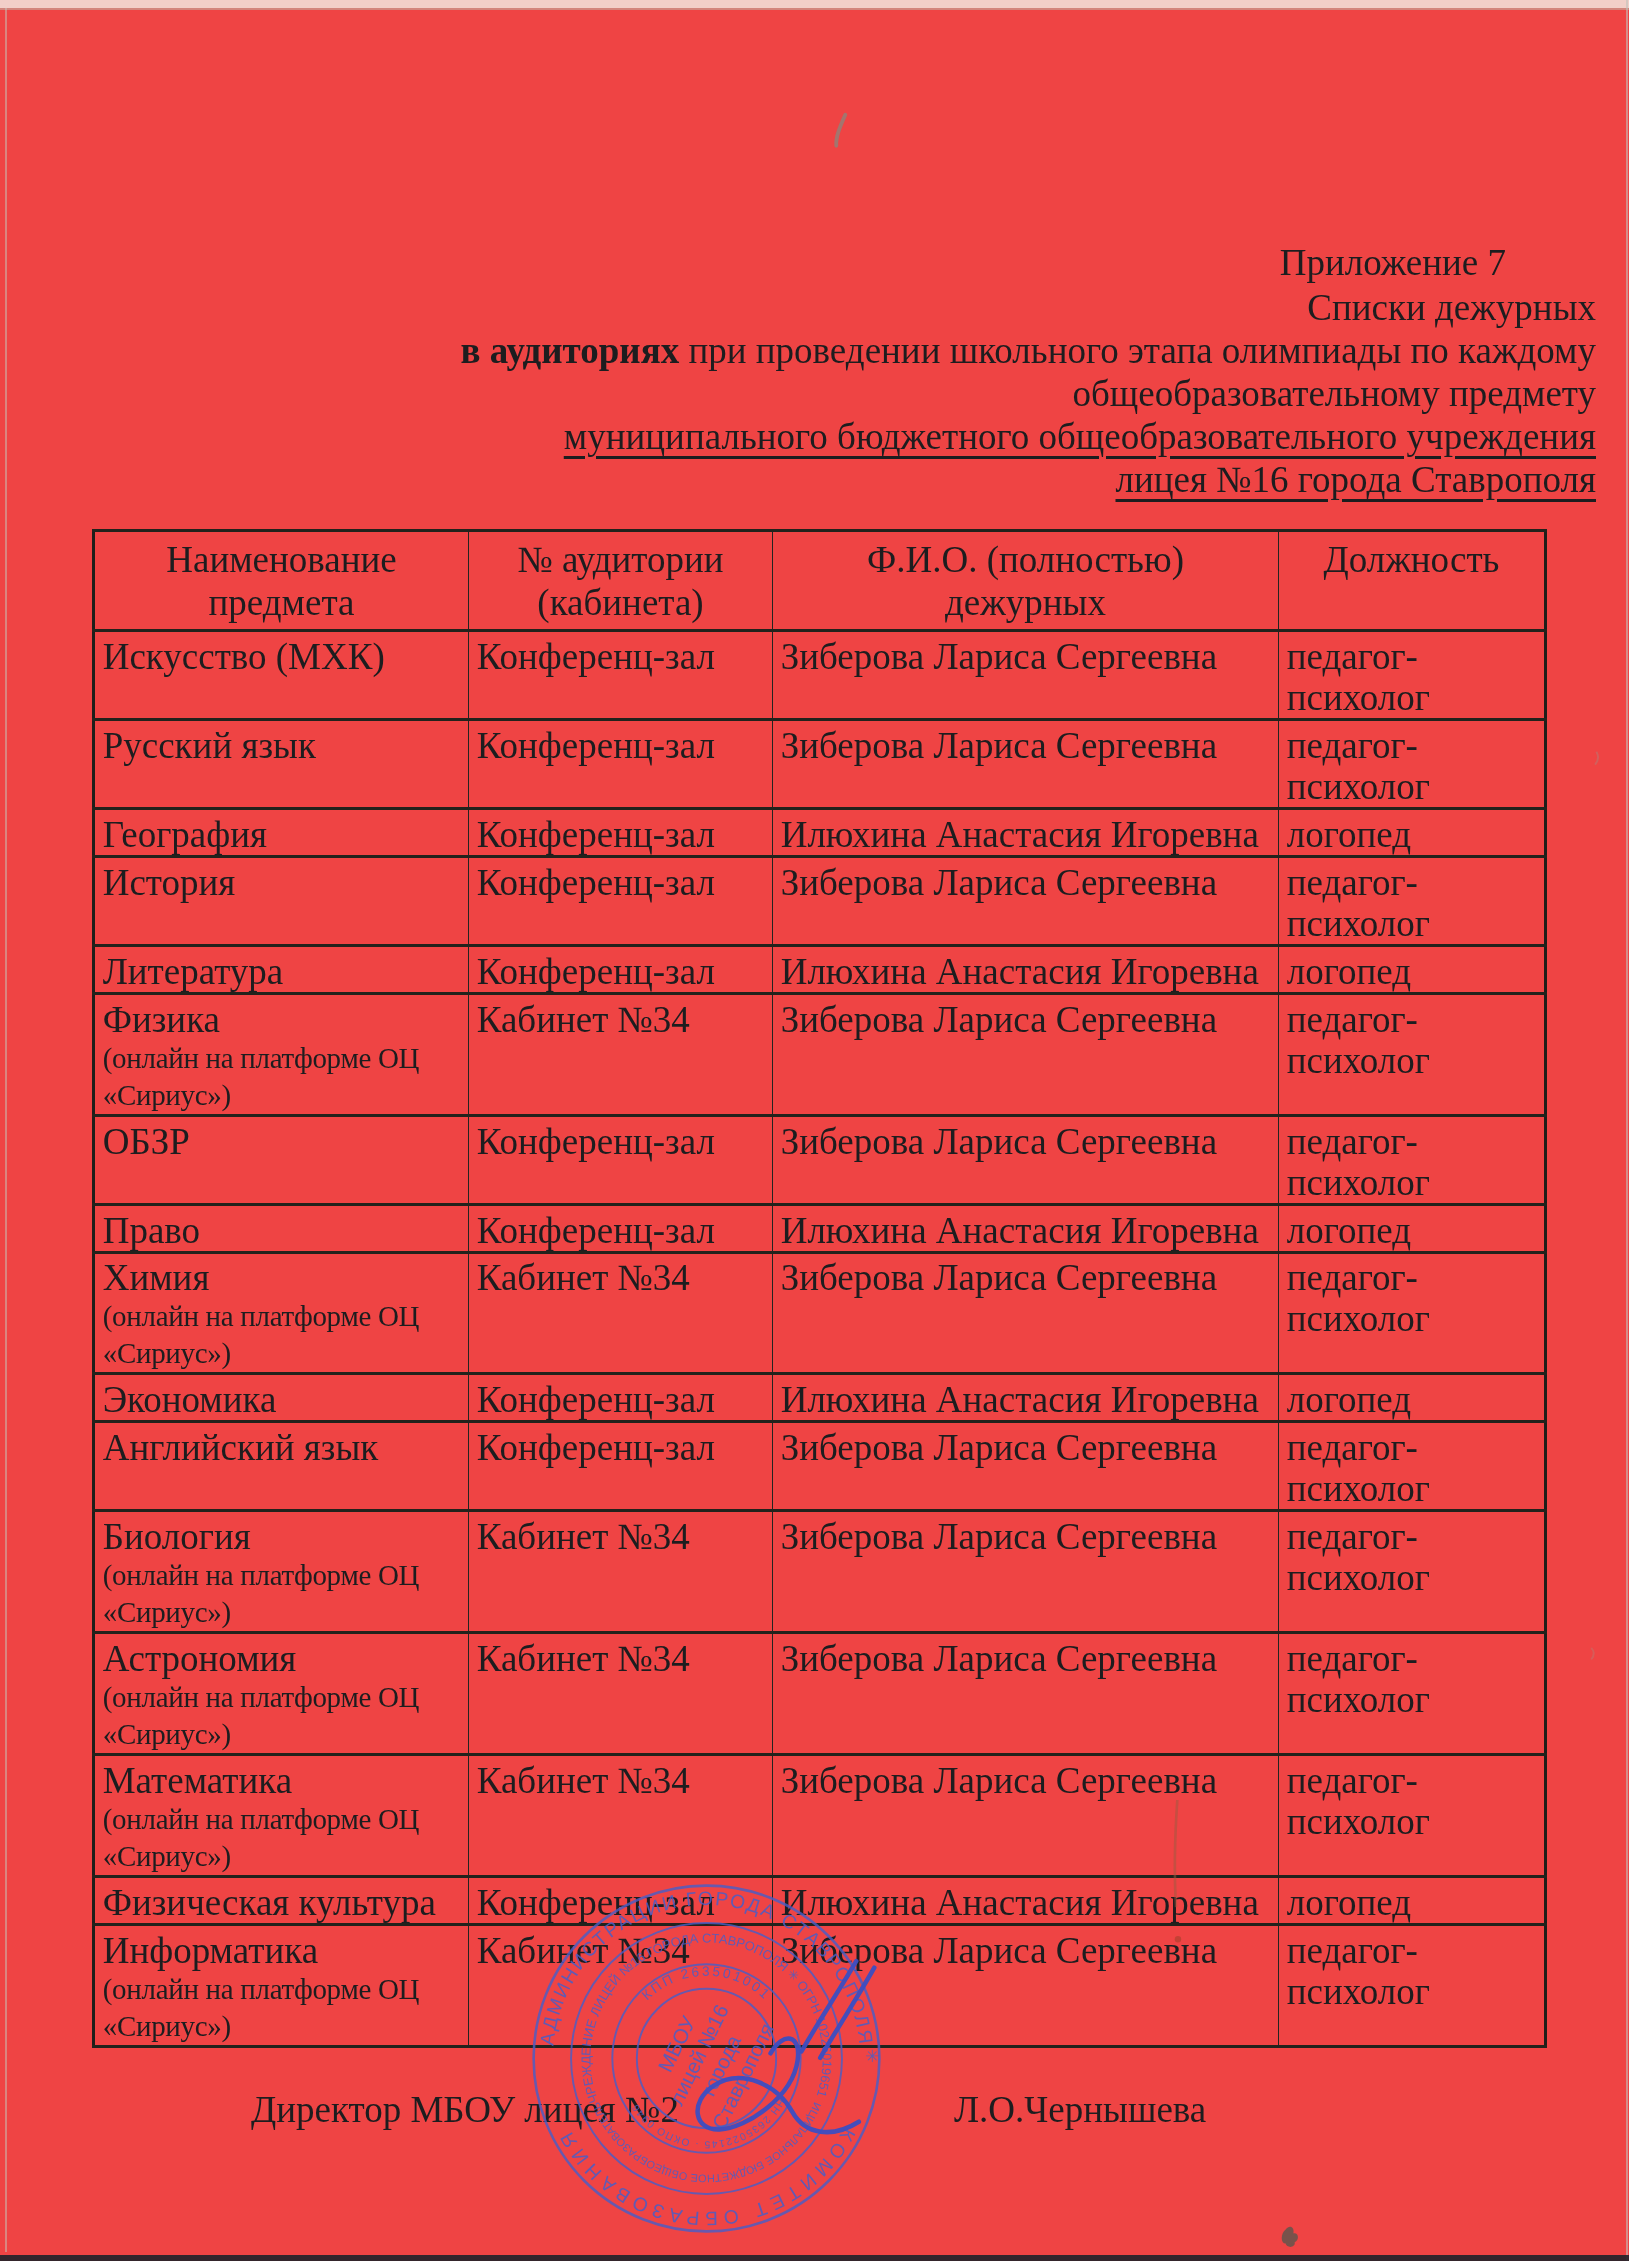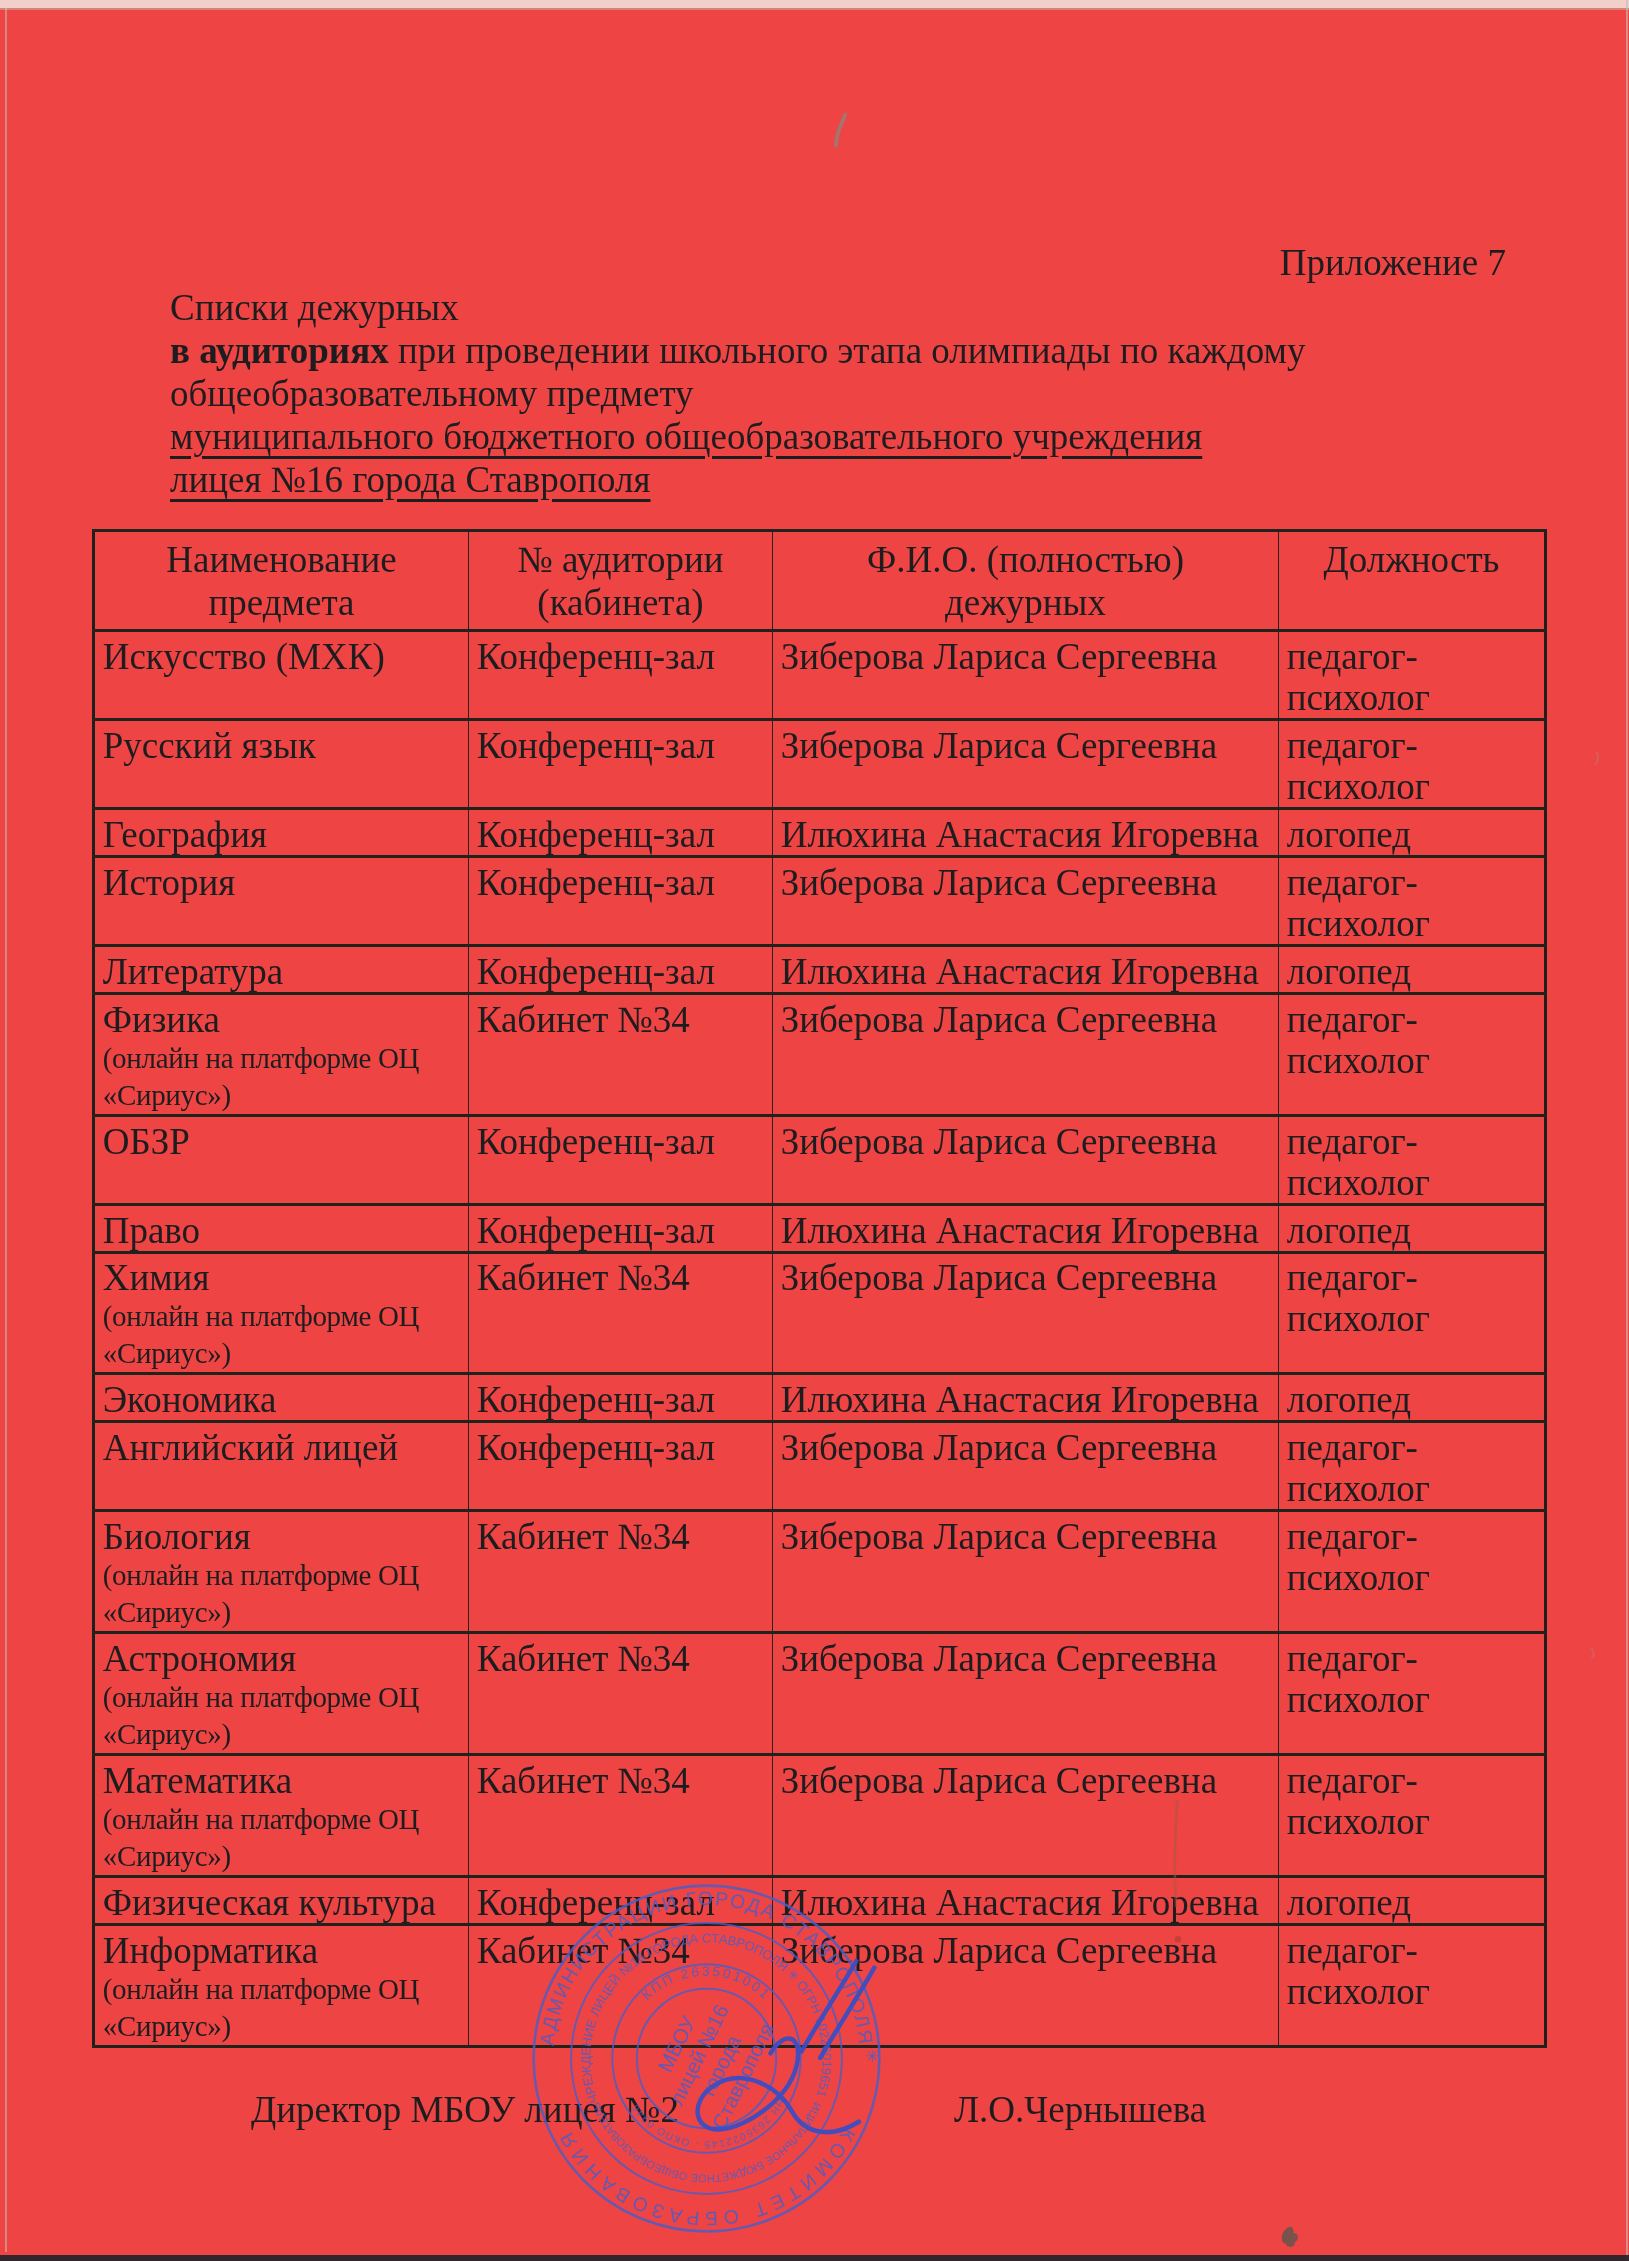--- a/index.html
+++ b/index.html
@@ -10,21 +10,21 @@
   }
   
   .edge{position:absolute;pointer-events:none;}
   .edge-top{left:0;top:8.4px;width:100%;height:1.9px;background:#bcbcab;opacity:.55;}
   .edge-top-strip{left:0;top:0;width:100%;height:8.4px;background:#f3f2ea;opacity:.8;}
   .edge-left{left:5.2px;top:8.4px;width:1.9px;height:2244px;background:#c6c6ba;opacity:.5;}
   .edge-right{right:1.9px;top:0;width:2.6px;height:100%;background:#c2c2ba;opacity:.6;}
   .edge-bottom{left:0;bottom:0;width:100%;height:6.4px;background:#23232a;opacity:.92;}
   
   .appendix{position:absolute;top:241px;right:124px;font-size:37px;}
-  .head{position:absolute;left:170px;top:286px;width:1426px;text-align:left;
+  .head{position:absolute;left:170px;top:286px;width:1426px;text-align:right;
         font-size:37px;line-height:43px;}
   .head .u{text-decoration:underline;text-decoration-thickness:2.6px;text-underline-offset:7px;}
   
   table.duty{
     position:absolute;left:92px;top:529px;width:1452px;
     border-collapse:collapse;table-layout:fixed;
     border:3.2px solid #1e1e1a;
   }
   table.duty tr{border-top:3.2px solid #22221c;border-bottom:3.2px solid #22221c;}
   table.duty th,table.duty td{border-left:1.9px solid #242420;border-right:1.9px solid #242420;}
@@ -152,21 +152,21 @@
     </tr>
 
     <tr class="short">
       <td class="c-subject"><span class="subj">Экономика</span></td>
       <td class="c-room">Конференц-зал</td>
       <td class="c-name">Илюхина Анастасия Игоревна</td>
       <td class="c-pos">логопед</td>
     </tr>
 
     <tr class="tall">
-      <td class="c-subject"><span class="subj">Английский лицей</span></td>
+      <td class="c-subject"><span class="subj">Английский язык</span></td>
       <td class="c-room">Конференц-зал</td>
       <td class="c-name">Зиберова Лариса Сергеевна</td>
       <td class="c-pos">педагог-психолог</td>
     </tr>
 
     <tr class="xtall">
       <td class="c-subject"><span class="subj">Биология</span><span class="note">(онлайн на платформе ОЦ «Сириус»)</span></td>
       <td class="c-room">Кабинет №34</td>
       <td class="c-name">Зиберова Лариса Сергеевна</td>
       <td class="c-pos">педагог-психолог</td>

